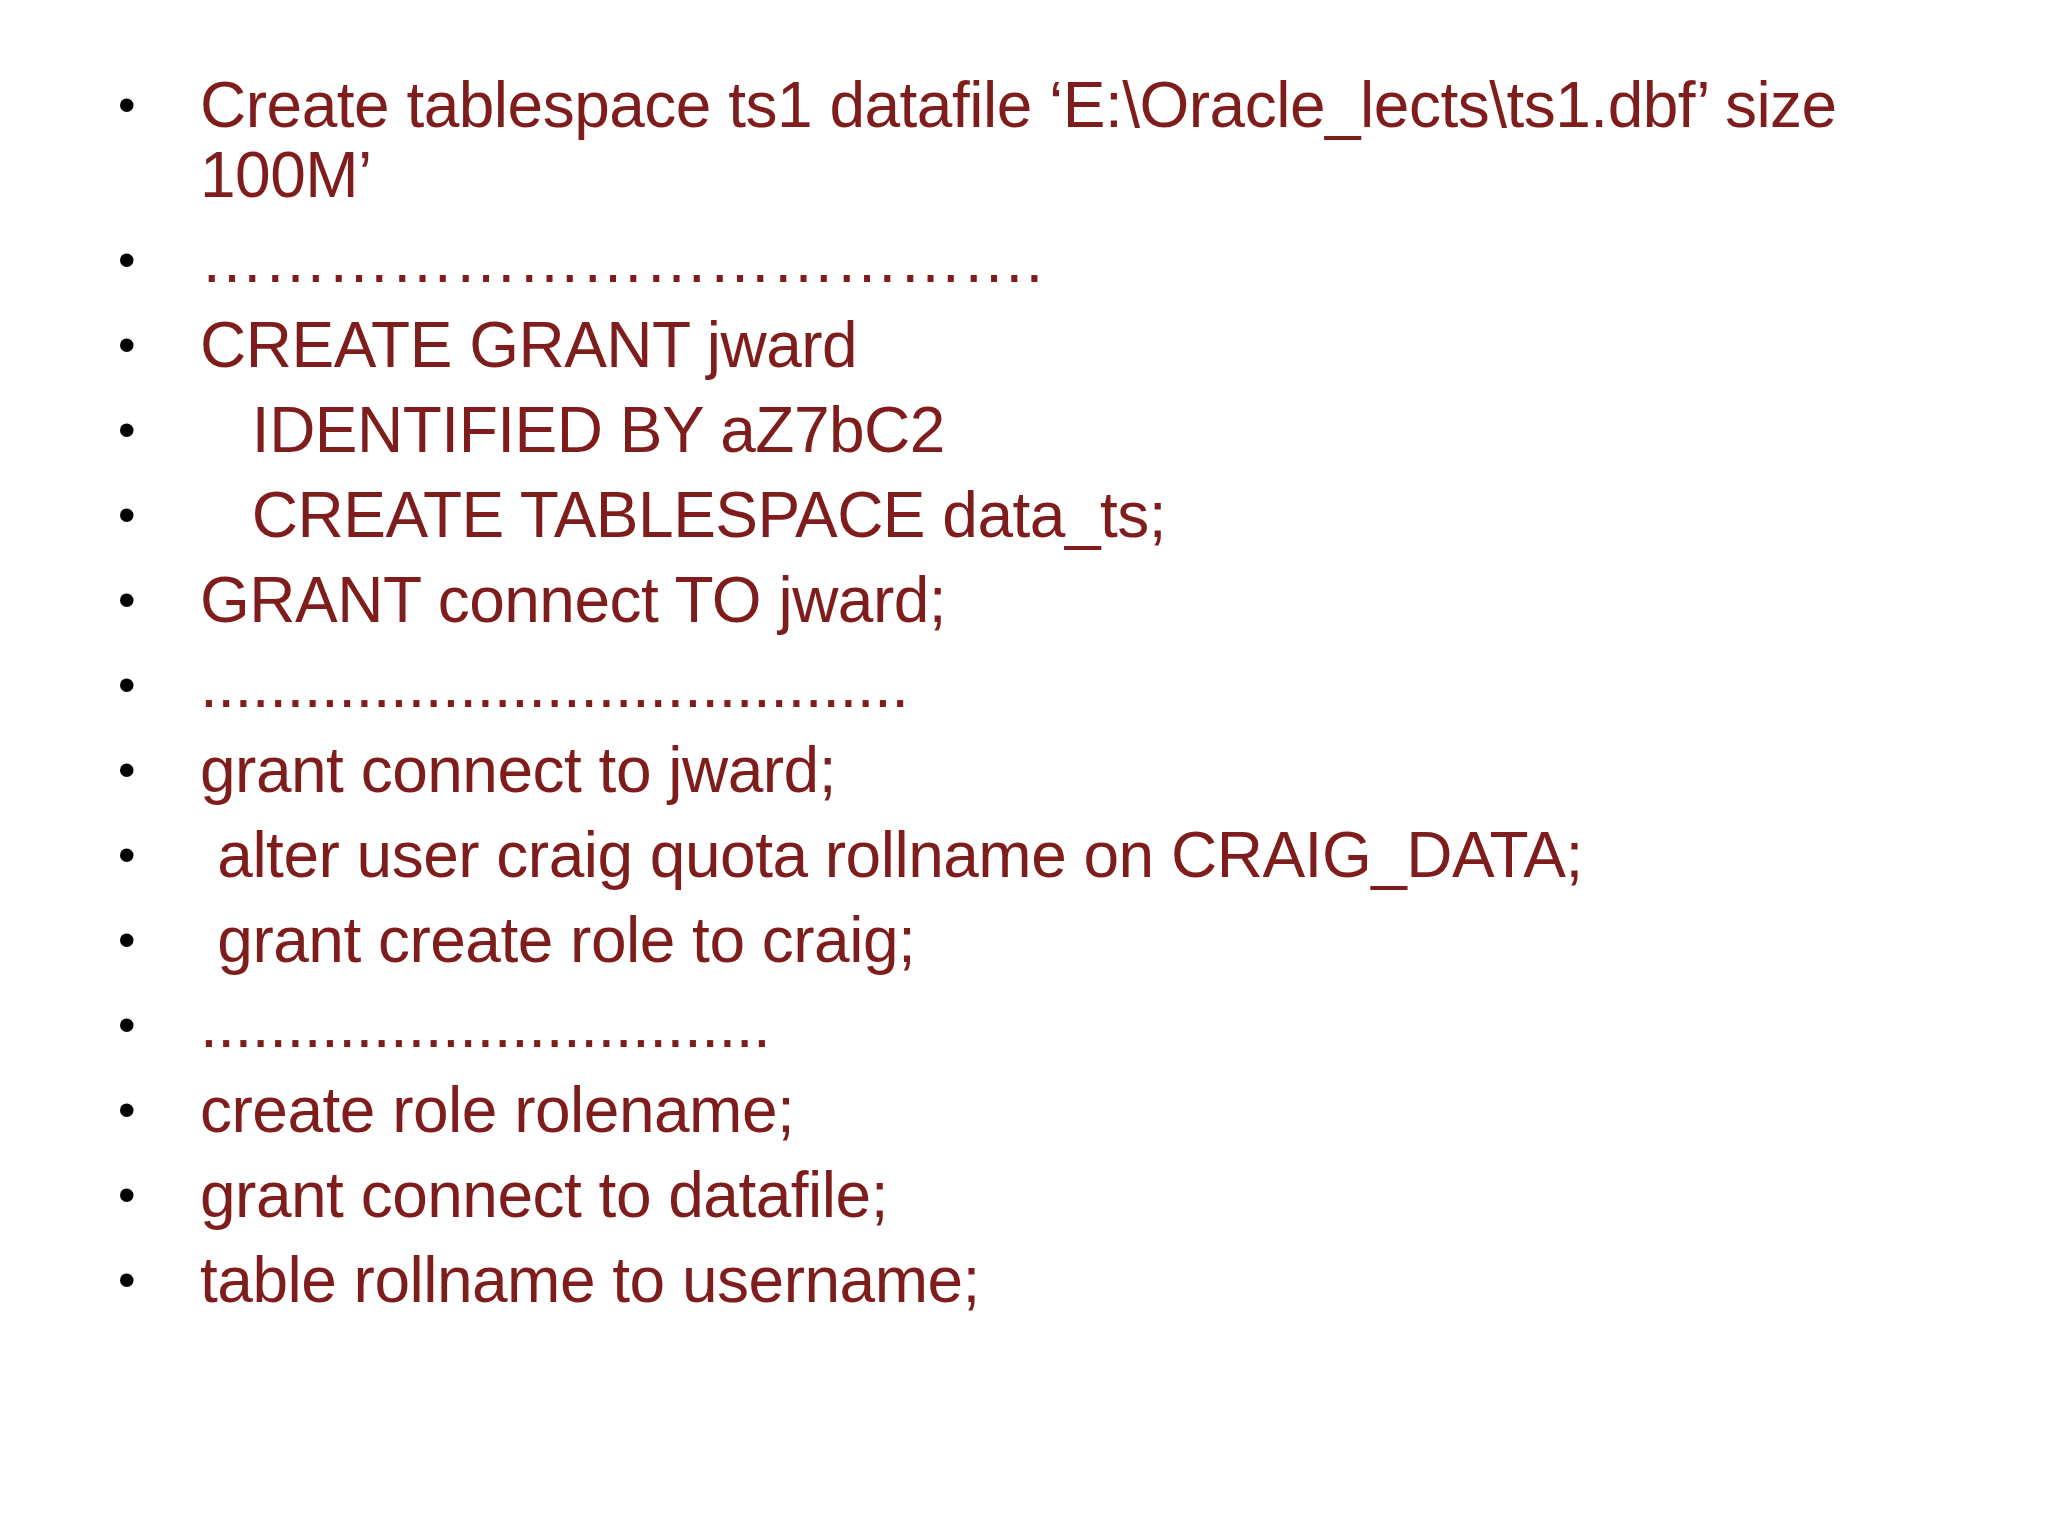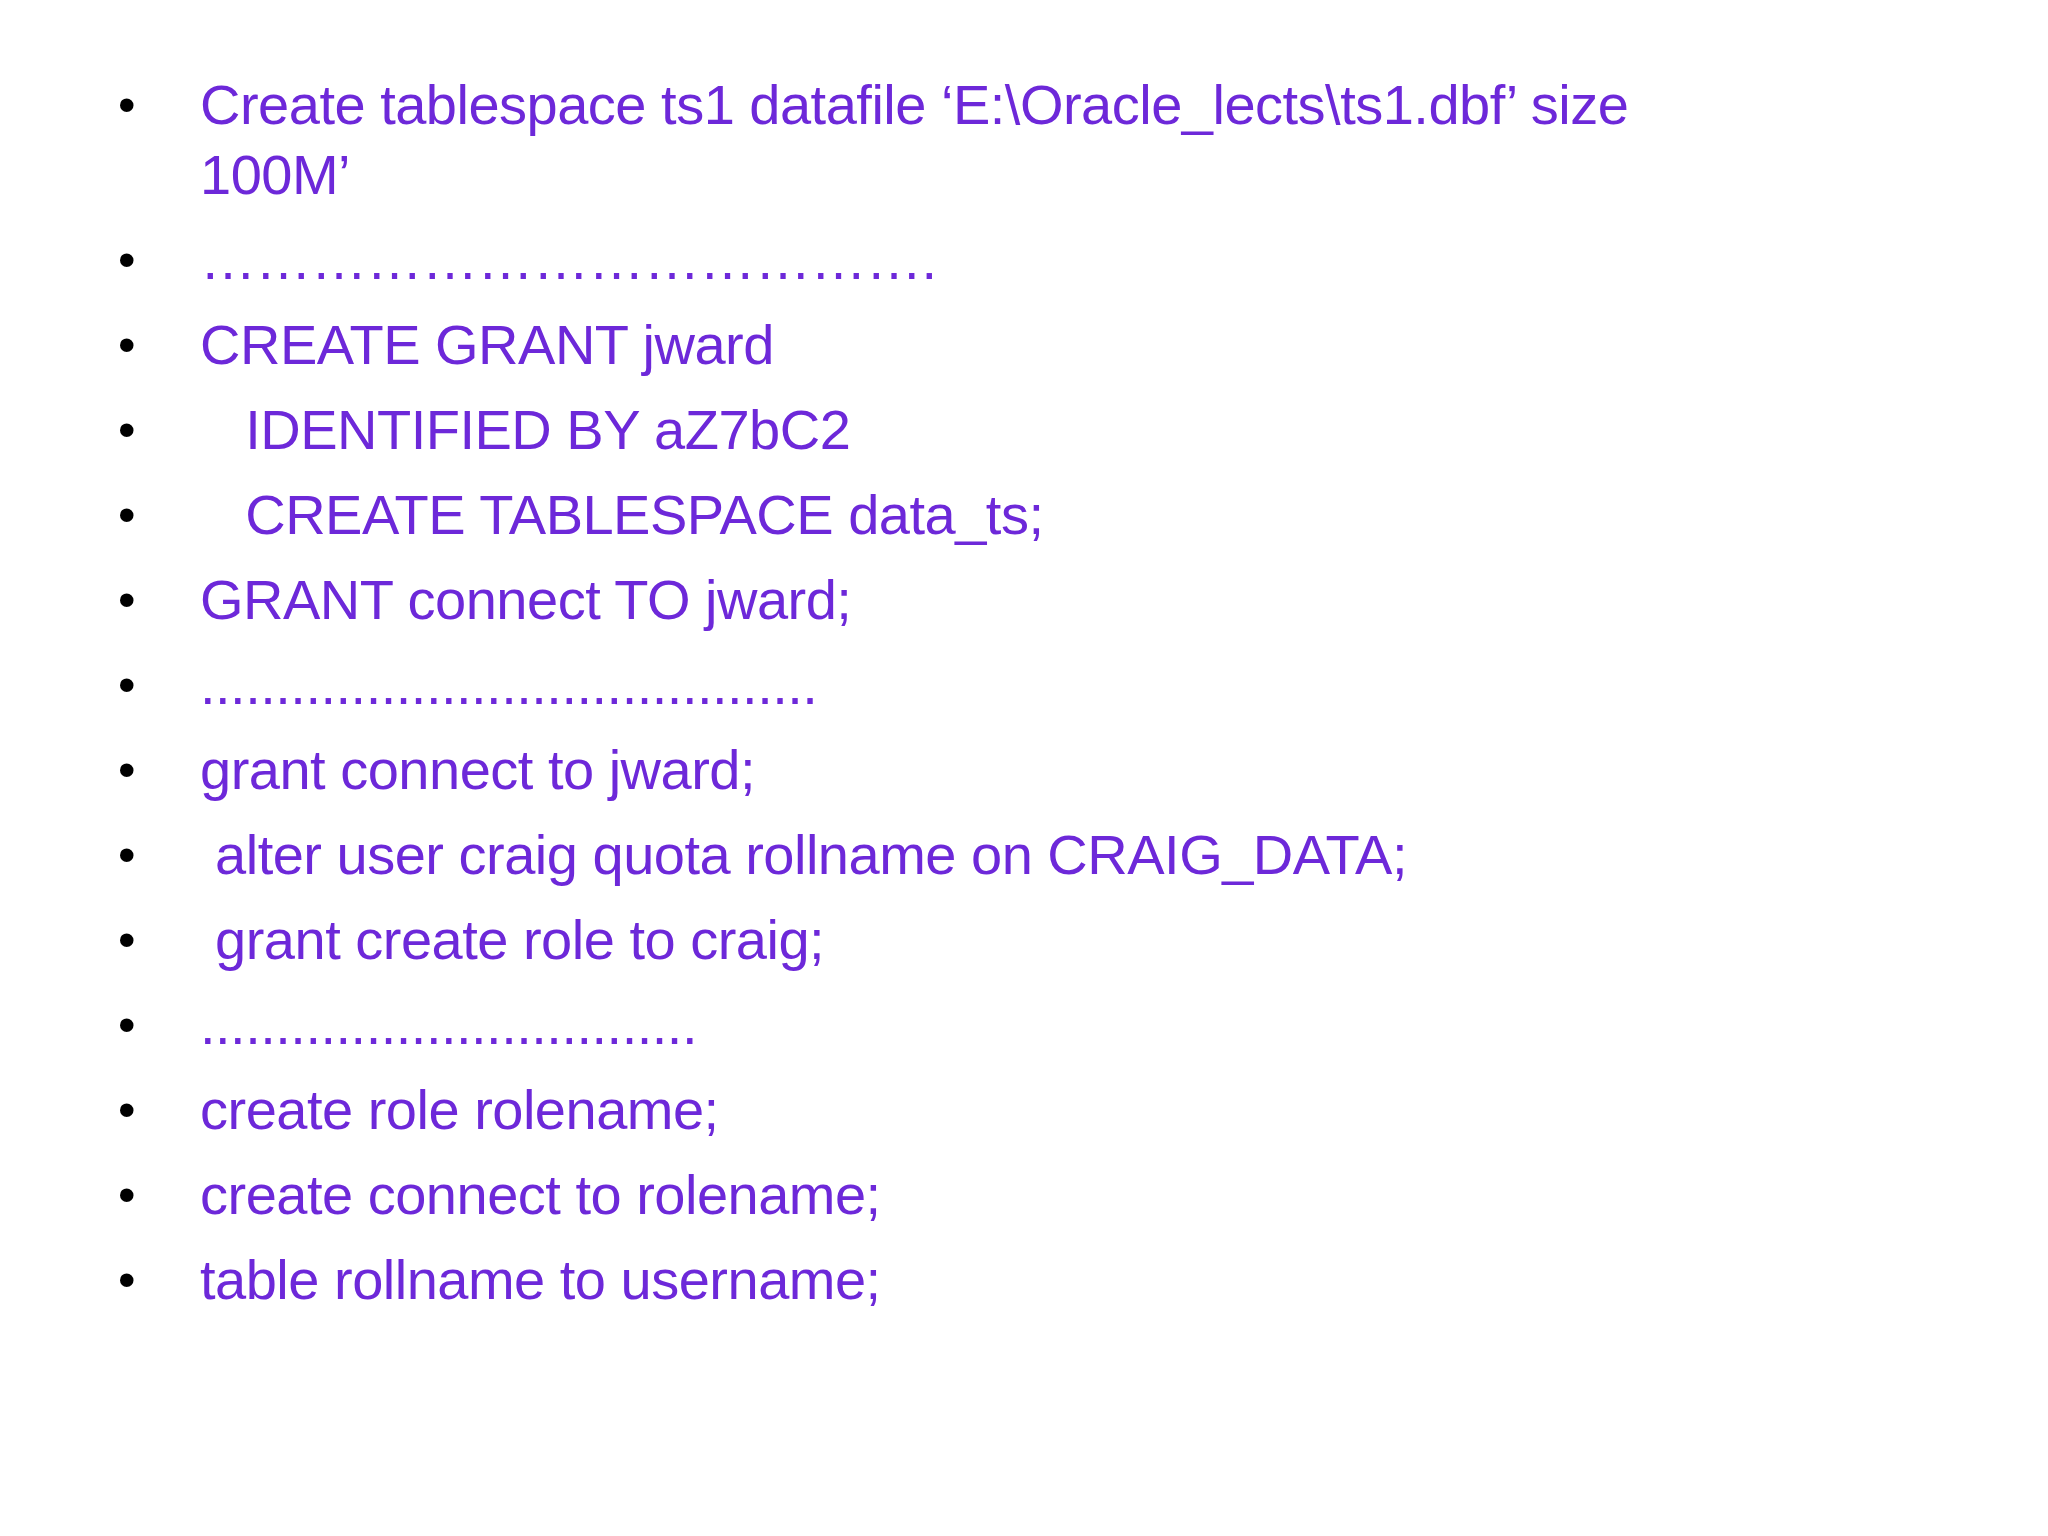--- a/index.html
+++ b/index.html
@@ -29,26 +29,26 @@
   }
   .bullet {
     flex: 0 0 82px;
     font-size: 50px;
     line-height: 70px;
     letter-spacing: 0;
     color: #000000;
   }
   .text {
     flex: 1 1 auto;
-    font-size: 56px;
+    font-size: 64px;
     line-height: 70px;
     letter-spacing: -0.5px;
     white-space: pre-wrap;
     word-break: normal;
-    color: #6d28d9;
+    color: #7f1d1d;
   }
 </style>
 </head>
 <body>
 
 <div class="slide">
   <div class="bullet-list">
 
     <div class="row">
       <span class="bullet">•</span>
@@ -106,21 +106,21 @@
       <span class="text">.................................</span>
     </div>
 
     <div class="row">
       <span class="bullet">•</span>
       <span class="text">create role rolename;</span>
     </div>
 
     <div class="row">
       <span class="bullet">•</span>
-      <span class="text">create connect to rolename;</span>
+      <span class="text">grant connect to datafile;</span>
     </div>
 
     <div class="row">
       <span class="bullet">•</span>
       <span class="text">table rollname to username;</span>
     </div>
 
   </div>
 </div>
 

